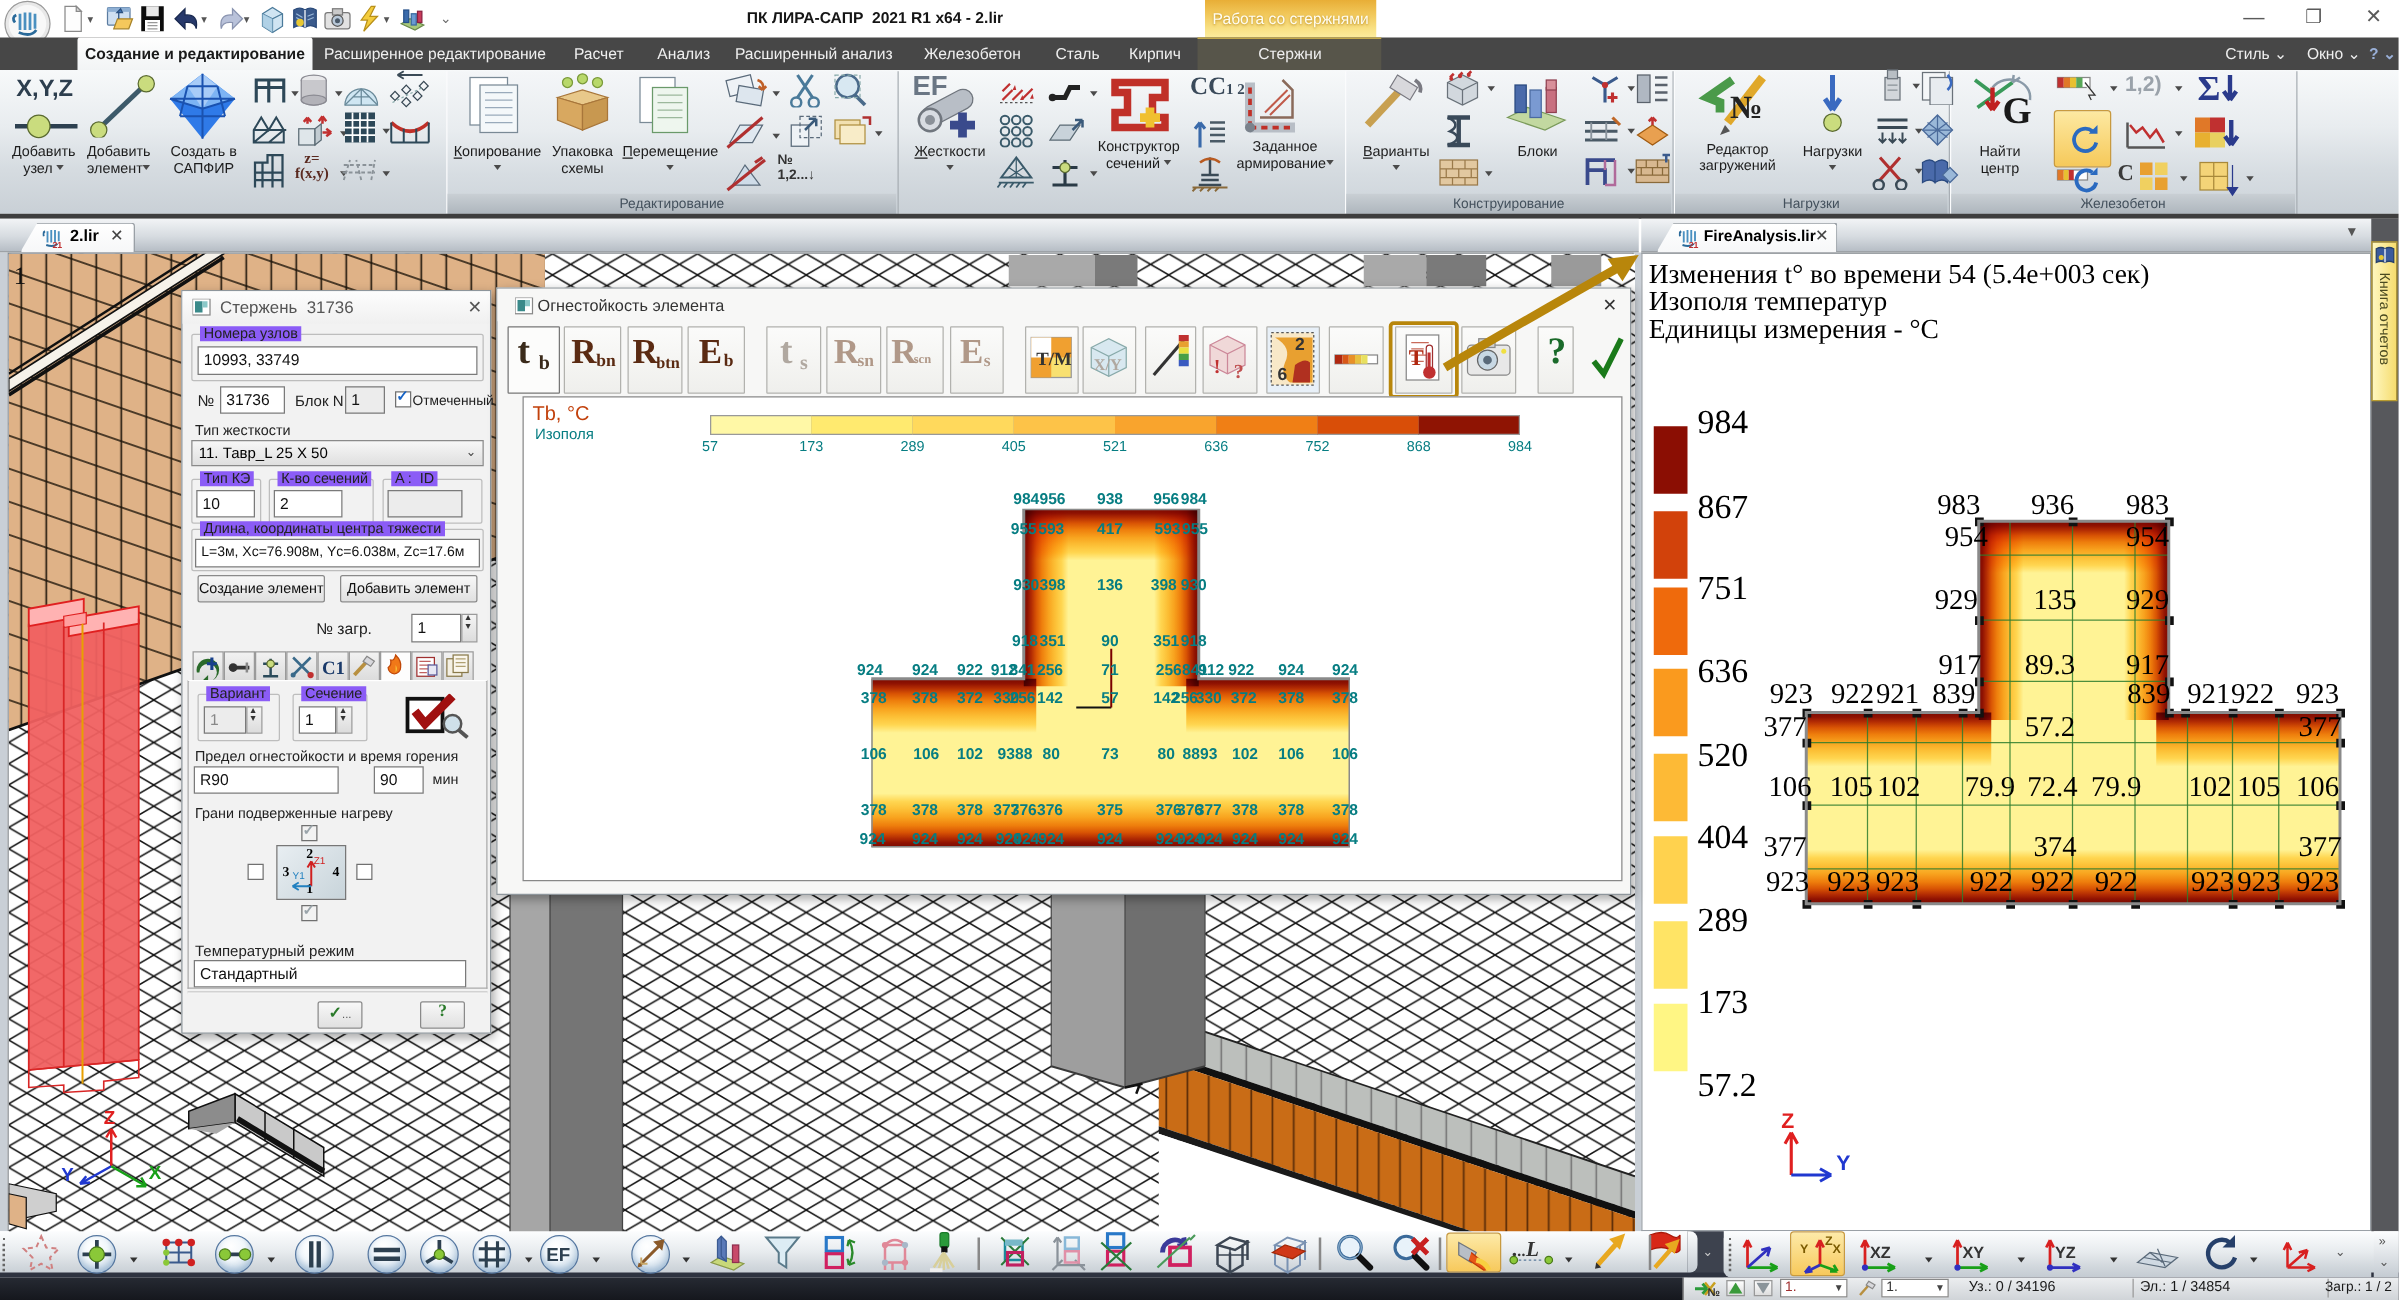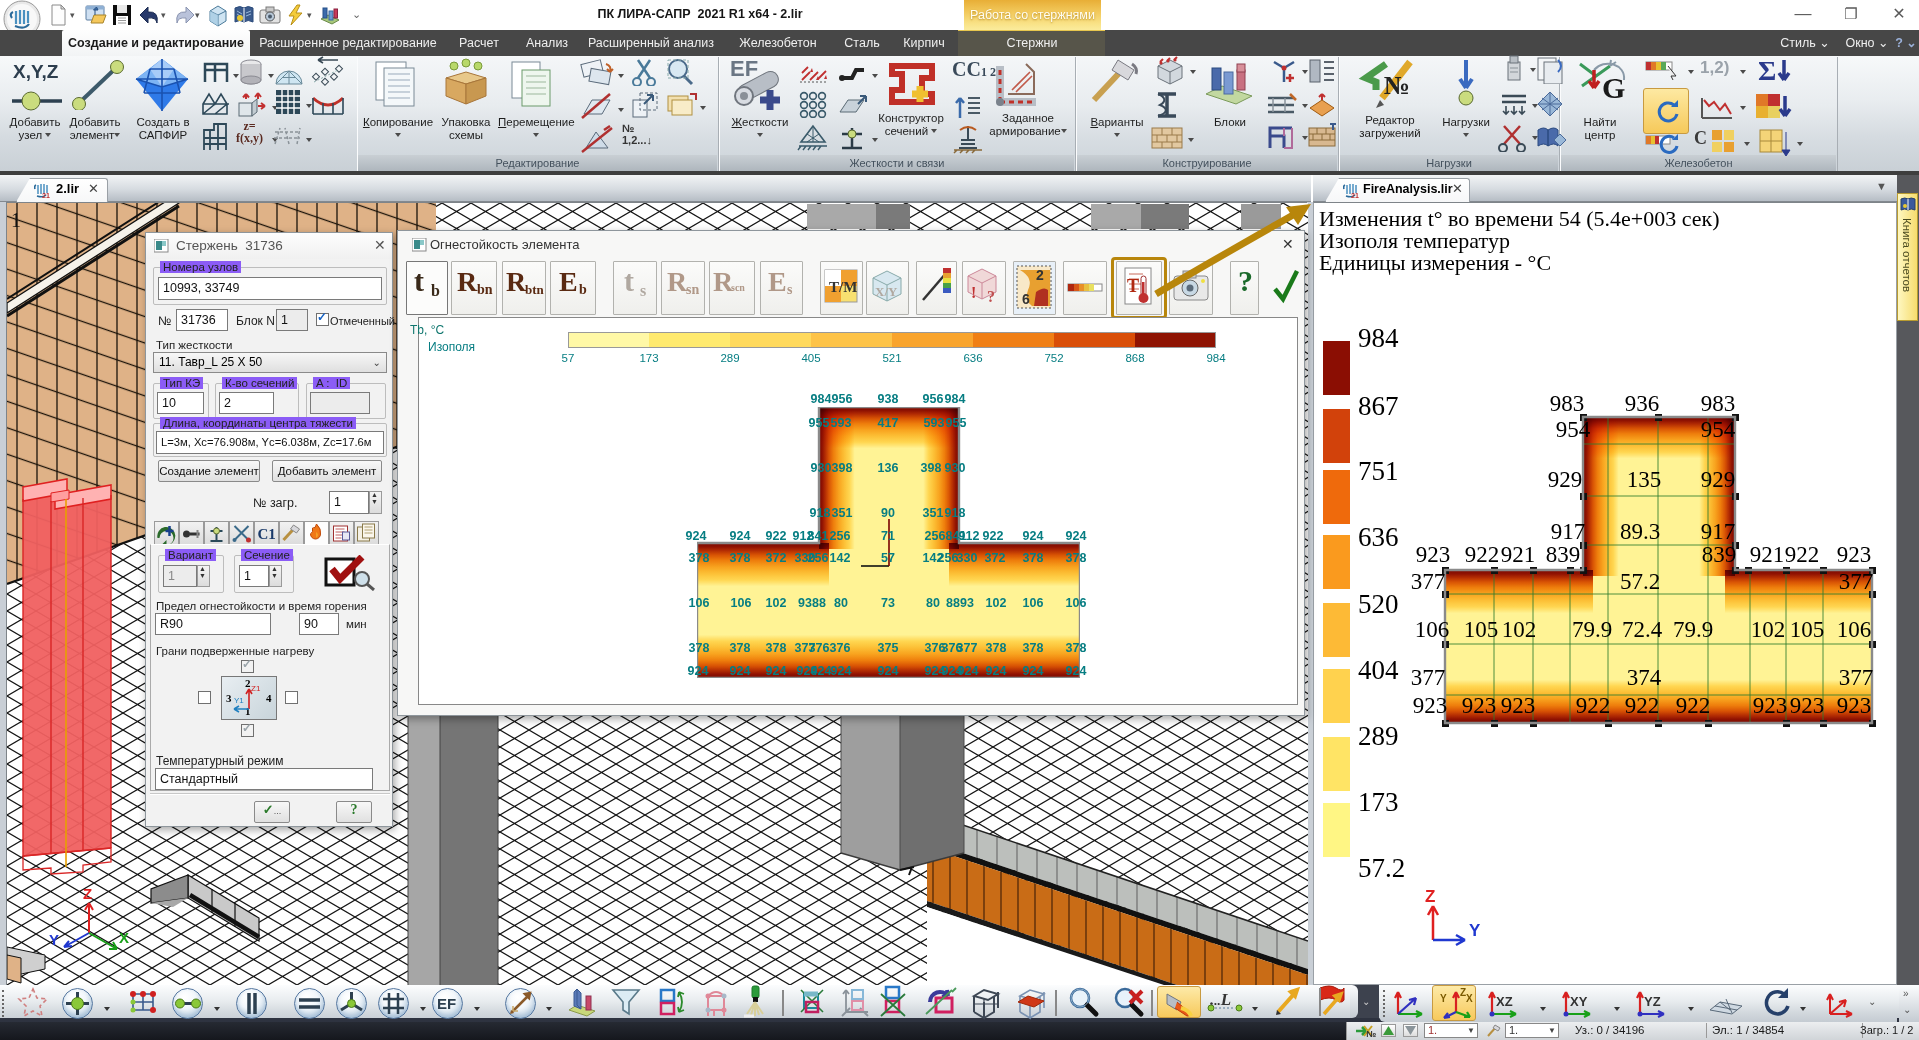--- a/index.html
+++ b/index.html
@@ -145,23 +145,20 @@
 <div class="rtab" style="left:836px;width:52px">Сталь</div>
 <div class="rtab" style="left:894px;width:60px">Кирпич</div>
 <div class="rtab" style="left:994px;width:76px">Стержни</div>
 <div class="rtab" style="left:1775px;width:60px">Стиль ⌄</div>
 <div class="rtab" style="left:1838px;width:58px">Окно ⌄</div>
 <div class="rtab" style="left:1893px;width:26px;color:#9ab0d8;font-weight:700">? ⌄</div>
 </div>
 <div class="abs" id="ribbon">
 <div class="rgroup" style="left:357px;width:362px">
         <div class="gcap">Редактирование</div>
-      </div>
-<div class="rgroup" style="left:719px;width:357px">
-        <div class="gcap">Жесткости и связи</div>
       </div>
 <div class="rgroup" style="left:1076px;width:263px">
         <div class="gcap">Конструирование</div>
       </div>
 <div class="rgroup" style="left:1339px;width:221px">
         <div class="gcap">Нагрузки</div>
       </div>
 <div class="rgroup" style="left:1560px;width:278px">
         <div class="gcap">Железобетон</div>
       </div>
@@ -1056,21 +1053,21 @@
           <circle cx="33" cy="19" r="2" fill="#f0e040"></circle>
         </svg></div>
 <div class="tbtn" style="left:832px;width:29px;">
         <span style="position:absolute;left:7px;top:2px;font-size:30px;color:#1a6a2a" class="serifb">?</span>
       </div>
 <div class="tbtn" style="left:873px;width:31px;border:none;background:none"><svg width="28" height="50" viewBox="0 0 28 50">
           <path d="M4 28 l8 10 L26 10" stroke="#1a7a1a" stroke-width="4.5" fill="none"></path>
         </svg></div>
 <div class="abs" style="left:713px;top:26px;width:56px;height:62px;border:3px solid #b8860b;border-radius:4px"></div>
 <div class="abs" style="left:20px;top:86px;width:880px;height:388px;background:#fff;border:1px solid #888"></div>
-<div class="tx" style="left:12px;top:92px;font-size:12px;color:#0f766e">Tb, °C</div>
+<div class="tx" style="left:28px;top:92px;font-size:16px;color:#c2410c">Tb, °C</div>
 <div class="tx" style="left:30px;top:109px;font-size:12px;color:#067d82">Изополя</div>
 <div class="abs" style="left:170px;top:101px;width:82px;height:16px;background:#fff8a6;border:1px solid #999;border-left:1px solid #999"></div>
 <div class="abs" style="left:251px;top:101px;width:82px;height:16px;background:#ffea6f;border:1px solid #999;border-left:none"></div>
 <div class="abs" style="left:332px;top:101px;width:82px;height:16px;background:#ffd95c;border:1px solid #999;border-left:none"></div>
 <div class="abs" style="left:413px;top:101px;width:82px;height:16px;background:#fdc348;border:1px solid #999;border-left:none"></div>
 <div class="abs" style="left:494px;top:101px;width:82px;height:16px;background:#f9a42d;border:1px solid #999;border-left:none"></div>
 <div class="abs" style="left:575px;top:101px;width:82px;height:16px;background:#f07f15;border:1px solid #999;border-left:none"></div>
 <div class="abs" style="left:656px;top:101px;width:82px;height:16px;background:#d94e08;border:1px solid #999;border-left:none"></div>
 <div class="abs" style="left:737px;top:101px;width:81px;height:16px;background:#8f1403;border:1px solid #999;border-left:none"></div>
 <div class="tx" style="left:170px;top:121px;font-size:11.5px;color:#067d82;transform:translateX(-50%)">57</div>

